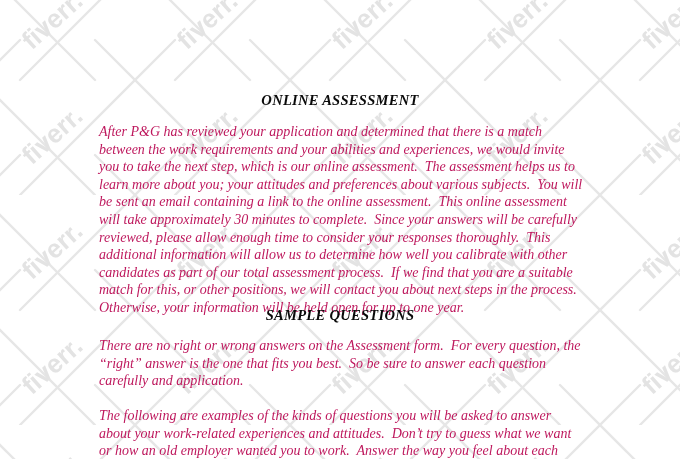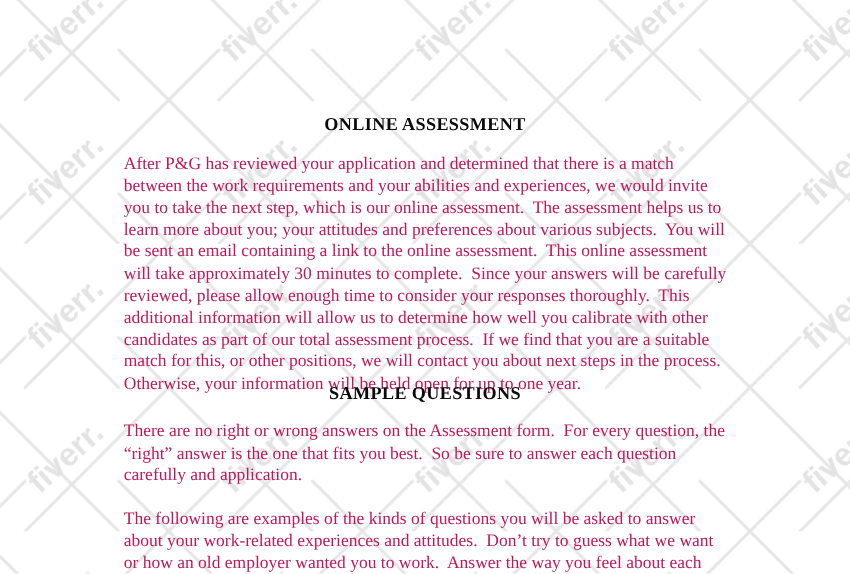--- a/index.html
+++ b/index.html
@@ -43,20 +43,21 @@
   
   #doc-content {
     position: absolute;
     left: 0;
     top: 0;
     width: 680px;
     height: 367px;
     z-index: 2;
     padding: 18px;
     box-sizing: border-box;
+    font-style: italic;
   }
 
   .doc-heading {
     text-align: center;
     font-family: "Liberation Serif", serif;
     font-weight: bold;
     font-size: 14.5px;
     letter-spacing: 0.3px;
     color: #0a0a0a;
     margin: 0;

